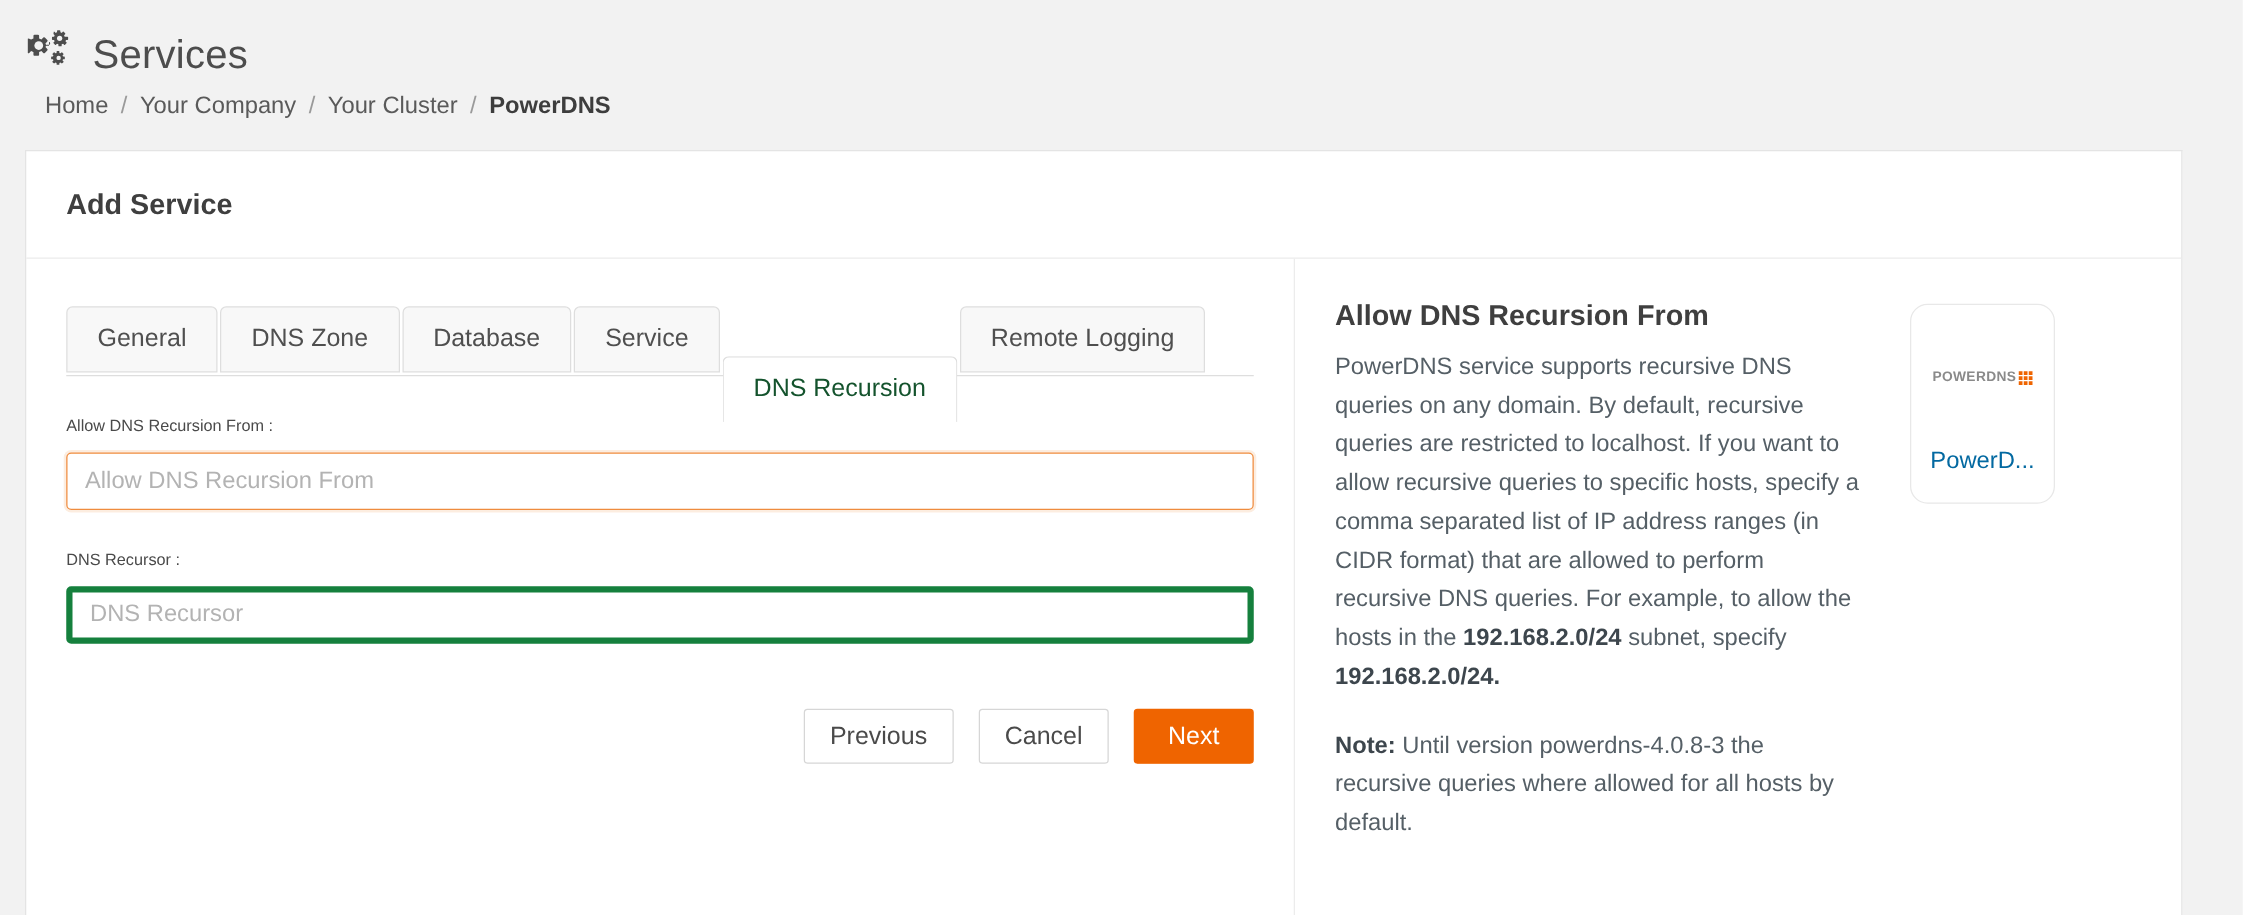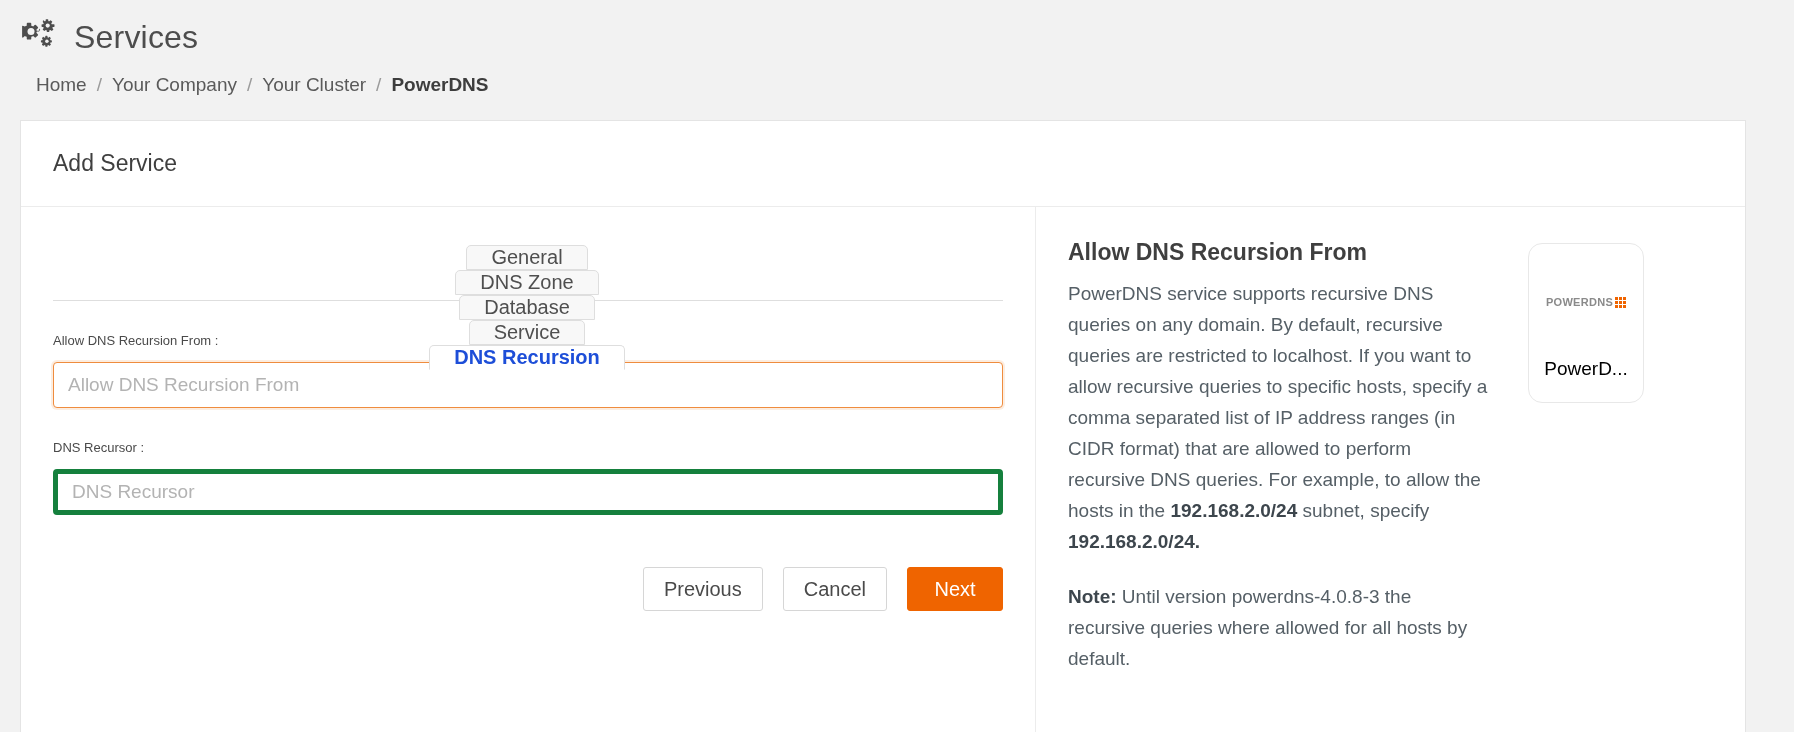--- a/index.html
+++ b/index.html
@@ -9,21 +9,21 @@
     height: 732px;
     overflow: hidden;
     background: #f2f2f2;
     font-family: "Liberation Sans", sans-serif;
     -webkit-font-smoothing: antialiased;
   }
 
   
   .page-header {
     display: flex;
-    align-items: center;
+    align-items: flex-end;
     gap: 14px;
     padding: 12px 0 0 22px;
     height: 62px;
   }
   .cogs-icon { display: block; }
   .page-title {
     font-size: 32px;
     color: #4d4d4d;
     font-weight: 400;
     letter-spacing: 0.2px;
@@ -56,68 +56,68 @@
   }
   .card-header {
     height: 86px;
     display: flex;
     align-items: center;
     padding-left: 32px;
     border-bottom: 1px solid #ececec;
   }
   .card-header-title {
     font-size: 23px;
-    font-weight: 400;
+    font-weight: 700;
     color: #3f3f3f;
   }
 
   .card-body {
     display: flex;
     height: 553px;
   }
 
   
   .form-col {
     width: 1014px;
     padding: 38px 0 0 32px;
     position: relative;
   }
 
   
   .tabs {
     display: flex;
-    align-items: center;
+    align-items: flex-start;
     border-bottom: 1px solid #dedede;
     height: 56px;
     width: 950px;
-    flex-direction: column;
   }
   .tab {
     height: 53px;
     padding: 0 24px;
     display: flex;
     align-items: center;
     justify-content: center;
     font-size: 20px;
     color: #4f4f4f;
     background: #f8f8f8;
     border: 1px solid #dedede;
     border-bottom: 1px solid #dedede;
     border-radius: 5px 5px 0 0;
     margin-right: 2px;
     cursor: pointer;
     white-space: nowrap;
   }
   .tab.active {
     background: #ffffff;
-    color: #1d4ed8;
-    font-weight: 700;
+    color: #14532d;
+    font-weight: 400;
     border-bottom-color: #ffffff;
     position: relative;
     z-index: 2;
+    margin-top: 40px;
   }
 
   
   .field-group { margin-top: 32px; width: 950px; }
   .field-label {
     font-size: 13px;
     color: #4a4a4a;
     margin-bottom: 14px;
     display: block;
   }
@@ -221,21 +221,21 @@
   }
   .pdns-dots {
     display: grid;
     grid-template-columns: repeat(3, 3px);
     grid-template-rows: repeat(3, 3px);
     gap: 1px;
   }
   .pdns-dots i { background: #ef6400; display: block; width: 3px; height: 3px; }
   .logo-caption {
     font-size: 19px;
-    color: #000000;
+    color: #0369a1;
     white-space: nowrap;
   }
 </style>
 </head>
 <body>
 
 <div class="page-header">
   <span class="cogs-icon">
     <svg width="38" height="34" viewBox="0 0 38 34" fill="#4d4d4d">
       <path d="M17.2 13.6h-2.06a6.9 6.9 0 0 0-.78-1.88l1.46-1.46a.9.9 0 0 0 0-1.27l-1.93-1.93a.9.9 0 0 0-1.27 0l-1.46 1.46a6.9 6.9 0 0 0-1.88-.78V5.68a.9.9 0 0 0-.9-.9H5.65a.9.9 0 0 0-.9.9v2.06a6.9 6.9 0 0 0-1.88.78L1.41 8.06a.9.9 0 0 0-1.27 0L.1 8.1v11.2l.04.04a.9.9 0 0 0 1.27 0l1.46-1.46c.58.35 1.21.61 1.88.78v2.06c0 .5.4.9.9.9h2.73c.5 0 .9-.4.9-.9v-2.06a6.9 6.9 0 0 0 1.88-.78l1.46 1.46a.9.9 0 0 0 1.27 0l1.93-1.93a.9.9 0 0 0 0-1.27l-1.46-1.46c.35-.58.61-1.21.78-1.88h2.06c.5 0 .9-.4.9-.9v-.33c0-.5-.4-.9-.9-.9z"></path>

